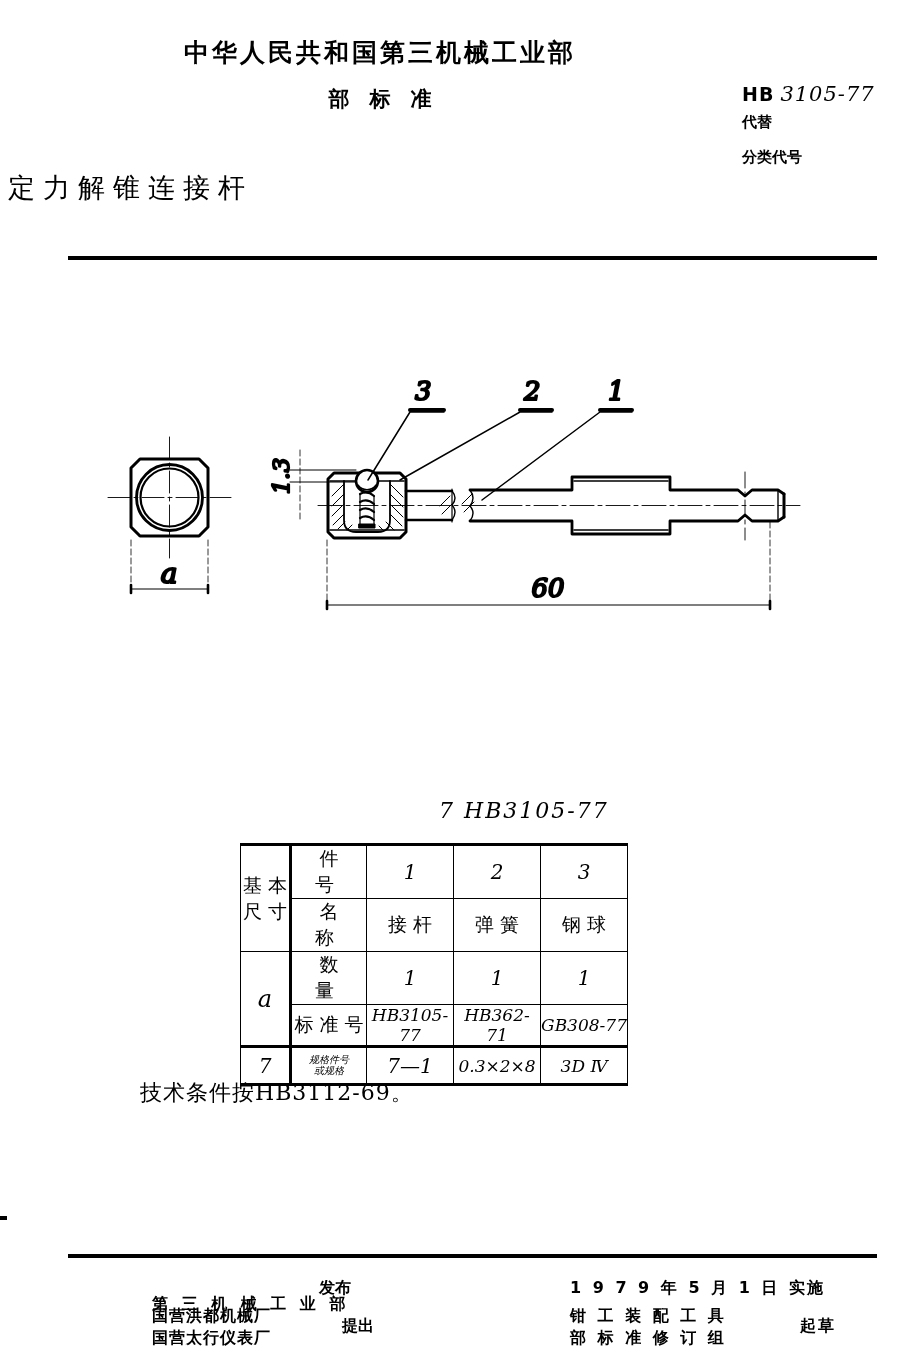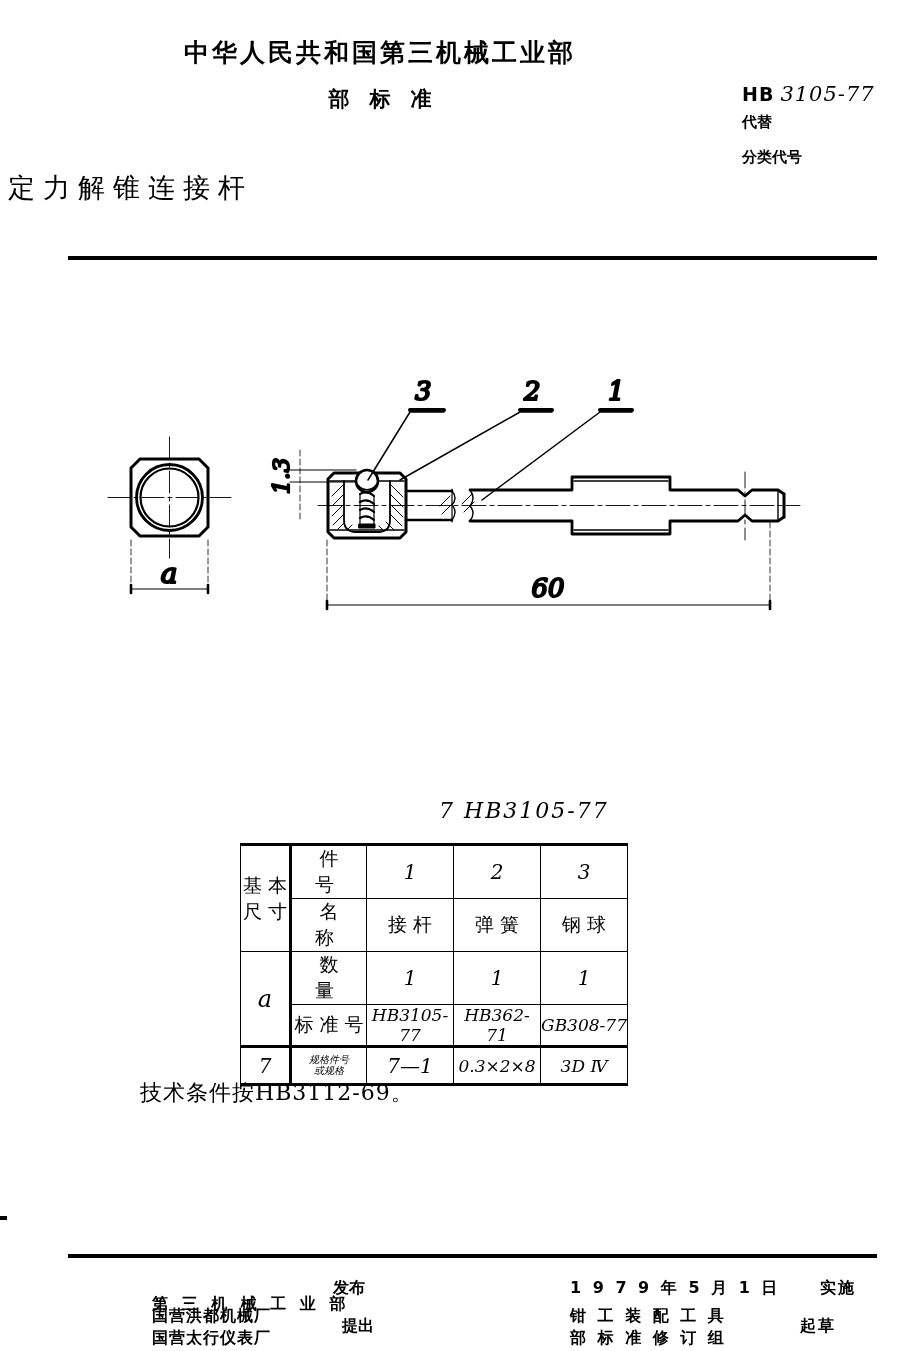--- a/index.html
+++ b/index.html
@@ -184,26 +184,26 @@
 
   
   .ft {
     position: absolute;
     font-family: "DejaVu Sans", "Liberation Sans", sans-serif;
     font-weight: bold;
     font-size: 16px;
     white-space: nowrap;
   }
   .ft-issuer   { left: 152px; top: 1278px; letter-spacing: 4px; margin-top: 16px; }
-  .ft-publish  { left: 333px; top: 1278px; }
+  .ft-publish  { left: 319px; top: 1278px; }
   .ft-org1     { left: 152px; top: 1306px; letter-spacing: 1px; }
   .ft-org2     { left: 152px; top: 1328px; letter-spacing: 1px; }
   .ft-propose  { left: 342px; top: 1316px; }
   .ft-date     { left: 570px; top: 1278px; letter-spacing: 3px; }
-  .ft-effect   { left: 820px; top: 1278px; letter-spacing: 2px; }
+  .ft-effect   { left: 789px; top: 1278px; letter-spacing: 2px; }
   .ft-group1   { left: 570px; top: 1306px; letter-spacing: 3px; }
   .ft-group2   { left: 570px; top: 1328px; letter-spacing: 3px; }
   .ft-draft    { left: 800px; top: 1316px; letter-spacing: 2px; }
 
   svg text {
     font-family: "DejaVu Serif", "Liberation Serif", serif;
     fill: #000;
   }
 </style>
 </head>

